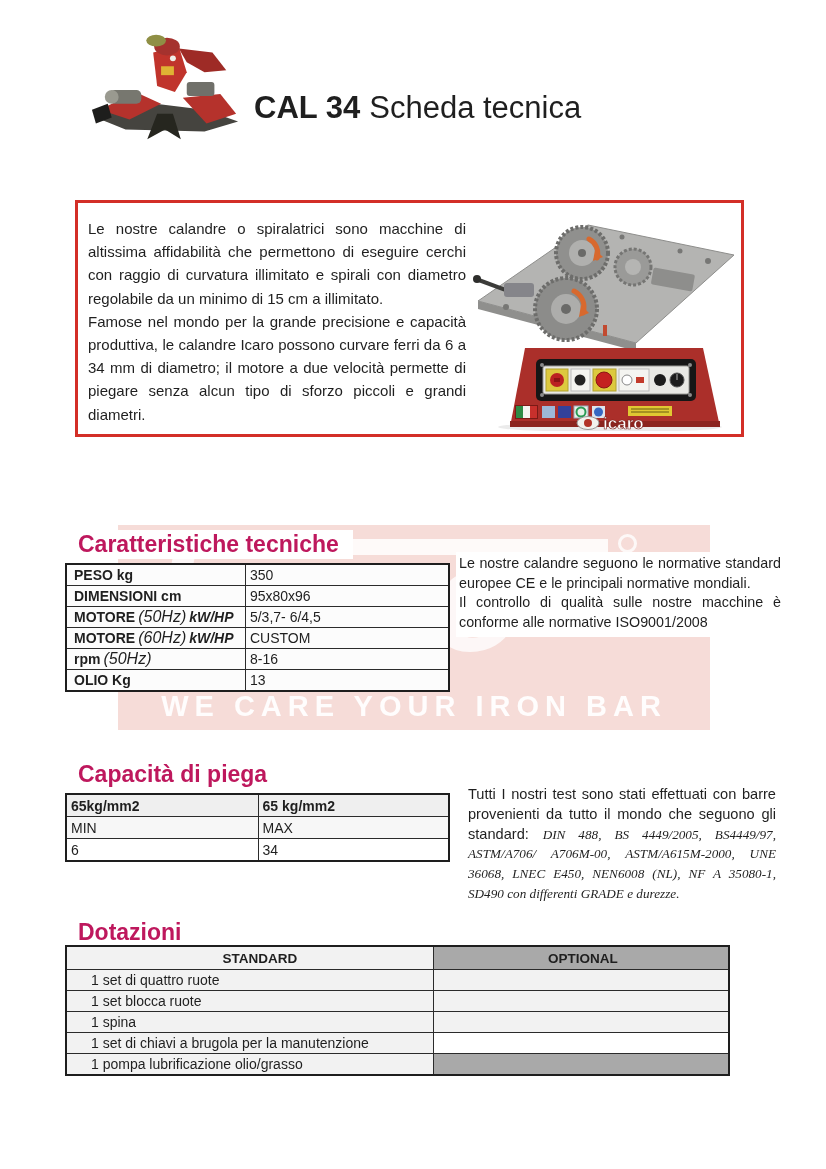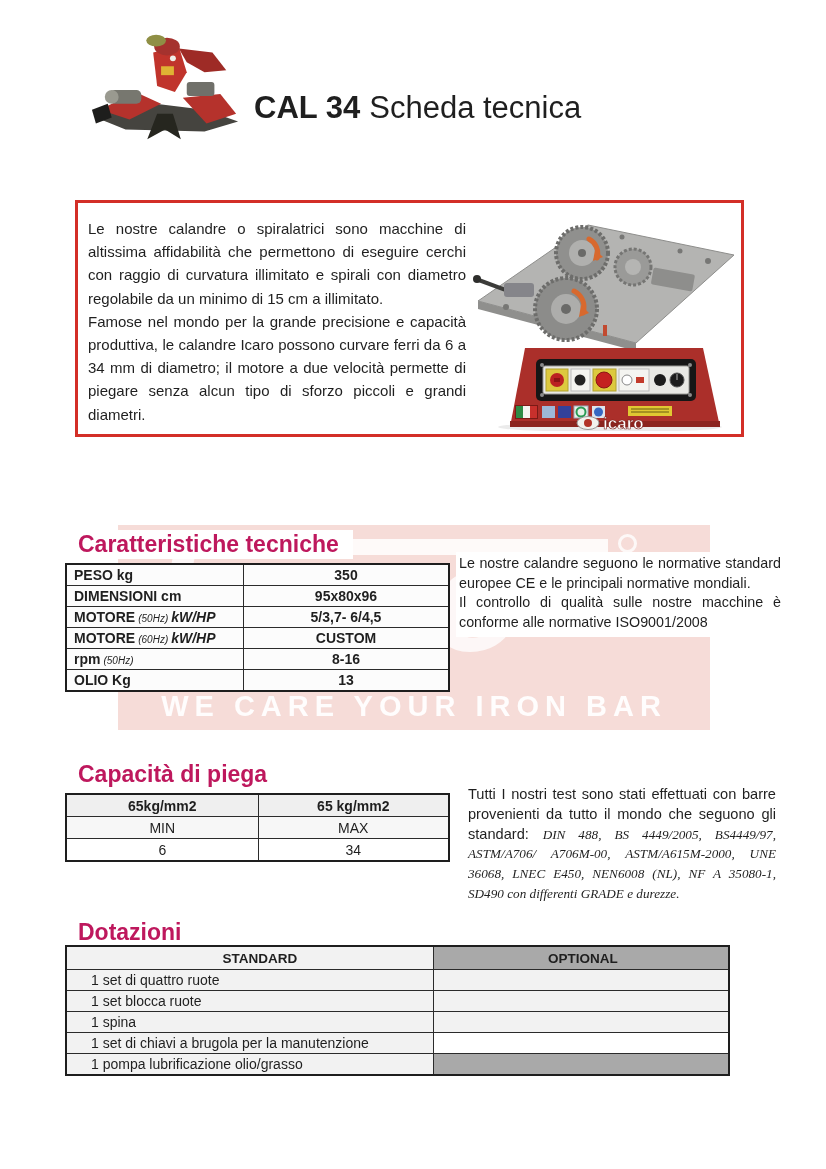--- a/index.html
+++ b/index.html
@@ -55,41 +55,41 @@
   
   table { border-collapse:collapse; position:absolute; z-index:2; background:#7f1d1d; }
   td {
     border:1.5px solid #2b2b2b; font-size:14px; height:20px;
     padding:0 4px; background:#fcfcfc; vertical-align:middle;
   }
 
   
   .tbl-specs { left:65px; top:563px; width:385px; border:2px solid #1e1e1e; }
   .tbl-specs td.lbl { width:168px; font-weight:700; padding-left:7px; }
-  .tbl-specs td.val { width:213px; text-align:center; font-weight:700;margin-top:12px; }
-  .hz   { font-weight:400; font-style:italic; font-size:10px; margin:0 3px; }
+  .tbl-specs td.val { width:213px; text-align:left; font-weight:400;margin-top:12px; }
+  .hz   { font-weight:400; font-style:italic; font-size:16px; margin:0 3px; }
   .unit { font-weight:700; font-style:italic; }
 
   
   .side-specs {
     position:absolute; left:456px; top:552px; width:322px; z-index:2;
     background:#fff; font-size:14.3px; line-height:19.6px; text-align:justify; padding:2px 0 5px 3px;
   }
   .side-specs p { margin:0; }
   .side-bend {
     position:absolute; left:468px; top:785px; width:308px; z-index:2;
     font-size:14.6px; line-height:19.8px; text-align:justify;
   }
   .side-bend .std-list {
     font-family:"Liberation Serif", serif; font-style:italic; font-size:13.2px;
   }
 
   
   .tbl-bend { left:65px; top:793px; width:385px; border:2px solid #1e1e1e; }
-  .tbl-bend td { width:192px; text-align:center; height:21px; }
+  .tbl-bend td { width:192px; text-align:left; height:21px; }
   .tbl-bend tr.hdr td { font-weight:700; background:#efefef; }
   .tbl-bend tr.mid td { background:#f7f7f7; }
   .tbl-bend tr.low td { background:#ffffff; }
 
   
   .tbl-equip { left:65px; top:945px; width:665px; border:2px solid #1e1e1e; }
   .tbl-equip td.std { width:364px; background:#f2f2f2; padding-left:24px; }
   .tbl-equip td.opt { width:305px; }
   .tbl-equip tr.hdr td { font-weight:700; text-align:center; font-size:13.5px; height:22px; }
   .tbl-equip tr.hdr td.std { background:#f2f2f2; }

